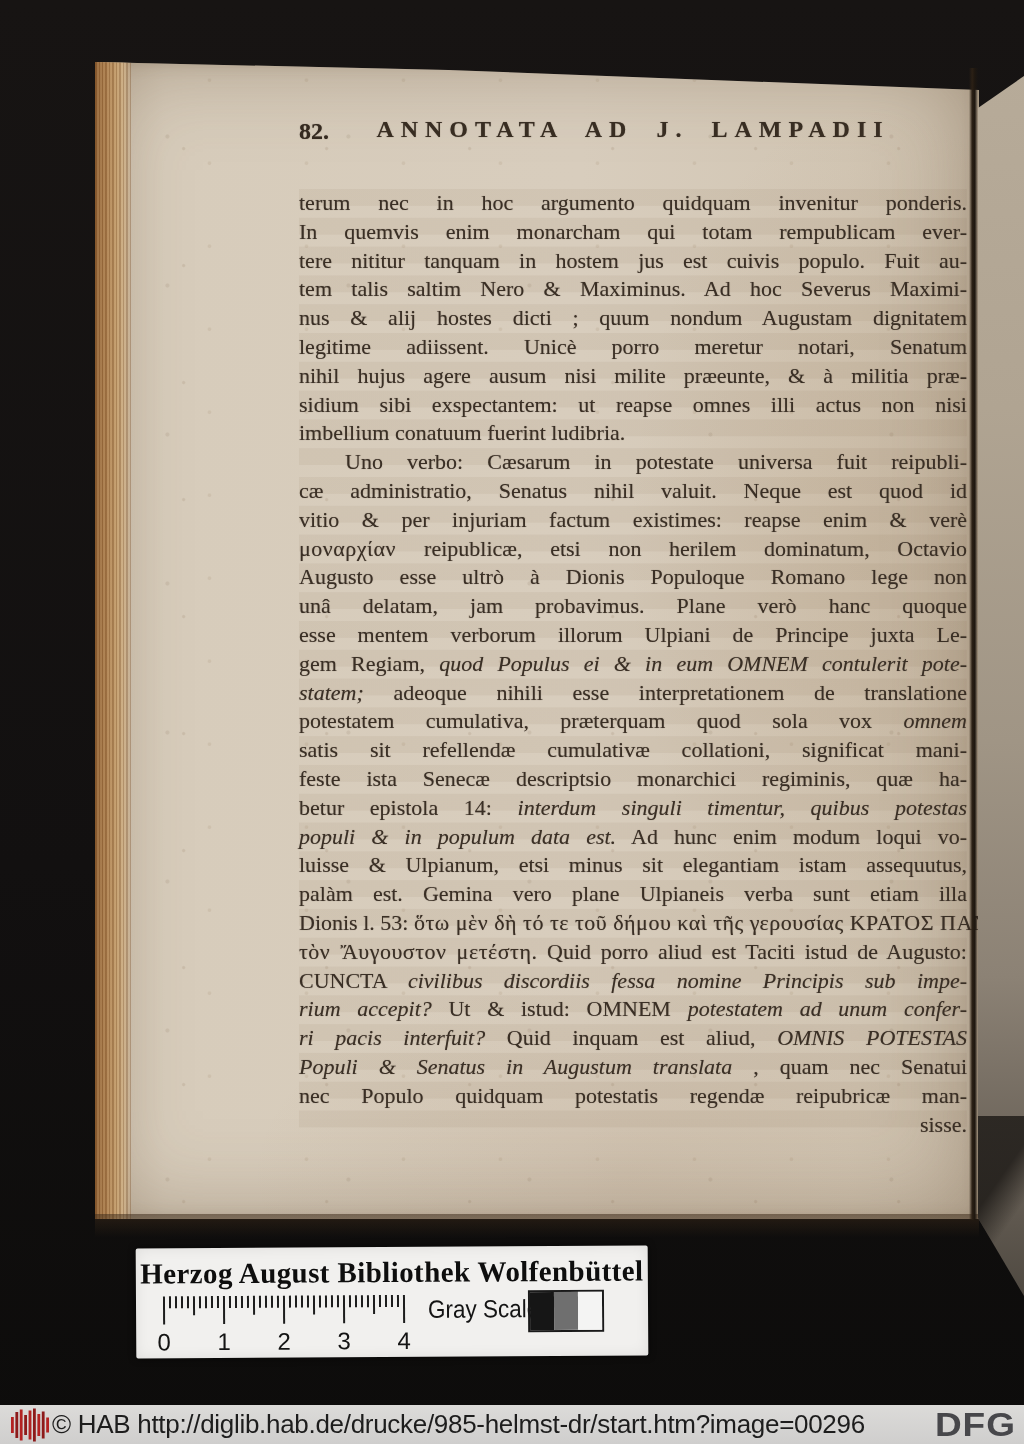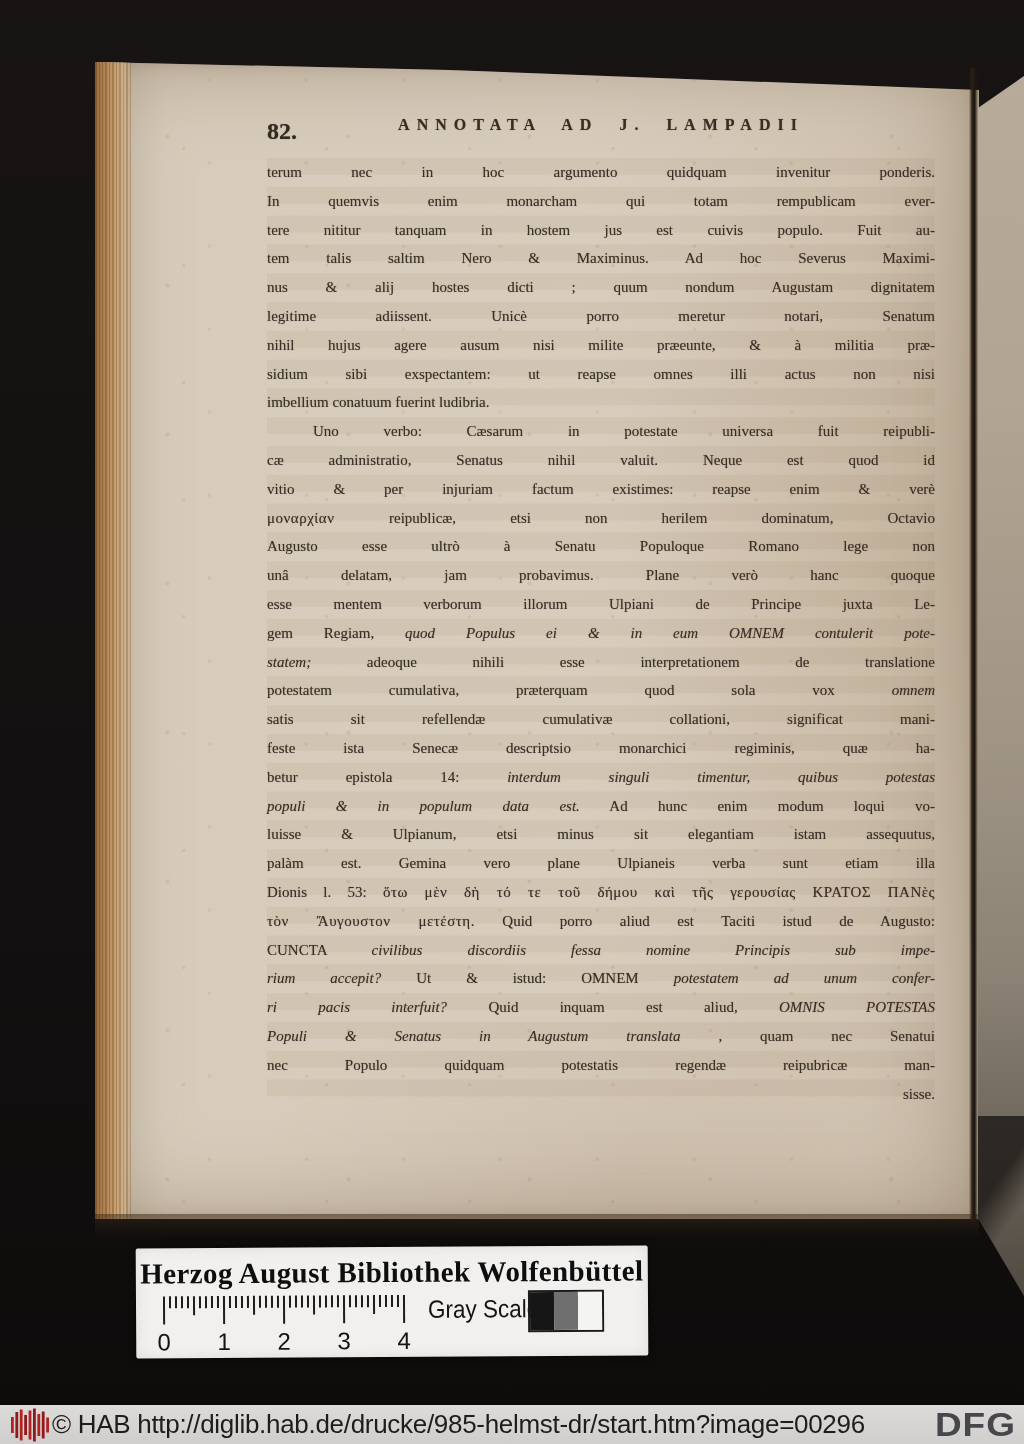--- a/index.html
+++ b/index.html
@@ -44,36 +44,37 @@
     background:
       linear-gradient(180deg,#b7ab99 0%,#b0a492 28%,#a09585 55%,#8c8275 74%,#6d655b 88%,#4f4941 100%);
     clip-path:polygon(0 44px,100% 12px,100% 1232px,0 1154px);
   }
   .right-strip::after{
     content:"";position:absolute;left:0;bottom:0;width:100%;height:180px;
     background:linear-gradient(125deg, rgba(25,22,19,.78) 38%, rgba(25,22,19,0) 62%);
   }
 
   
-  .text-area{position:absolute;left:172px;top:52px;width:668px;color:#3a2f25;}
+  .text-area{position:absolute;left:204px;top:52px;width:668px;color:#3a2f25;}
   .page-header{position:relative;height:44px;}
   .page-num{
     position:absolute;left:0;top:4px;font-size:24px;font-weight:bold;color:#352a20;
     text-shadow:0 0 1px rgba(53,42,32,.6);
   }
   .run-title{
-    display:block;text-align:center;font-size:16px;letter-spacing:7px;word-spacing:10px;
+    display:block;text-align:center;font-size:24px;letter-spacing:7px;word-spacing:10px;
     font-weight:bold;color:#382d22;text-shadow:0 0 1px rgba(56,45,34,.55);
     padding-top:2px;
   }
   .body-text{
-    position:relative;font-size:15px;line-height:28.8px;
+    position:relative;font-size:22px;line-height:28.8px;
     text-shadow:0 0 1px rgba(58,47,37,.45);
     background:linear-gradient(rgba(118,90,58,.075) 58%, rgba(118,90,58,0) 58%);
     background-size:100% 28.8px;
+    margin-top:31px;
   }
   .line{white-space:nowrap;text-align:justify;text-align-last:justify;}
   .line.left{text-align:center;text-align-last:left;}
   .line.right{text-align:right;text-align-last:right;}
   .line.indent{padding-left:46px;}
   .seg-i{font-style:italic;}
   .seg-g{letter-spacing:.5px;}
 
   
   .label{
@@ -138,21 +139,21 @@
           <div class="line"><span class="seg-r">tem talis saltim Nero &amp; Maximinus. Ad hoc Severus Maximi-</span></div>
           <div class="line"><span class="seg-r">nus &amp; alij hostes dicti ; quum nondum Augustam dignitatem</span></div>
           <div class="line"><span class="seg-r">legitime adiissent.  Unicè porro meretur notari, Senatum</span></div>
           <div class="line"><span class="seg-r">nihil hujus agere ausum nisi milite præeunte, &amp; à militia præ-</span></div>
           <div class="line"><span class="seg-r">sidium sibi exspectantem: ut reapse omnes illi actus non nisi</span></div>
           <div class="line left"><span class="seg-r">imbellium conatuum fuerint ludibria.</span></div>
           <div class="line indent"><span class="seg-r">Uno verbo: Cæsarum in potestate universa fuit reipubli-</span></div>
           <div class="line"><span class="seg-r">cæ administratio, Senatus nihil valuit.  Neque est quod id</span></div>
           <div class="line"><span class="seg-r">vitio &amp; per injuriam factum existimes: reapse enim &amp; verè</span></div>
           <div class="line"><span class="seg-g">μοναρχίαν </span><span class="seg-r">reipublicæ, etsi non herilem dominatum,  Octavio</span></div>
-          <div class="line"><span class="seg-r">Augusto esse ultrò à Senatu Populoque Romano lege non</span></div>
+          <div class="line"><span class="seg-r">Augusto esse ultrò à Dionis Populoque Romano lege non</span></div>
           <div class="line"><span class="seg-r">unâ delatam, jam probavimus.   Plane verò hanc quoque</span></div>
           <div class="line"><span class="seg-r">esse mentem verborum illorum Ulpiani de Principe juxta Le-</span></div>
           <div class="line"><span class="seg-r">gem Regiam, </span><span class="seg-i">quod Populus ei &amp; in eum OMNEM contulerit pote-</span></div>
           <div class="line"><span class="seg-i">statem;</span><span class="seg-r"> adeoque nihili esse interpretationem de translatione</span></div>
           <div class="line"><span class="seg-r">potestatem cumulativa, præterquam quod sola vox </span><span class="seg-i">omnem</span></div>
           <div class="line"><span class="seg-r">satis sit refellendæ cumulativæ collationi, significat mani-</span></div>
           <div class="line"><span class="seg-r">feste ista Senecæ descriptsio monarchici regiminis, quæ ha-</span></div>
           <div class="line"><span class="seg-r">betur epistola 14: </span><span class="seg-i">interdum singuli timentur, quibus potestas</span></div>
           <div class="line"><span class="seg-i">populi &amp; in populum data est.</span><span class="seg-r">  Ad hunc enim modum loqui vo-</span></div>
           <div class="line"><span class="seg-r">luisse &amp; Ulpianum, etsi minus sit elegantiam istam assequutus,</span></div>

